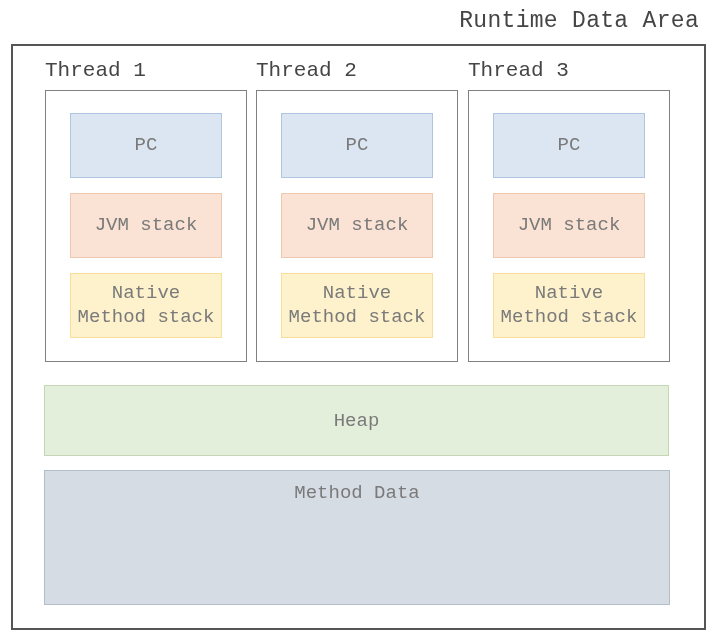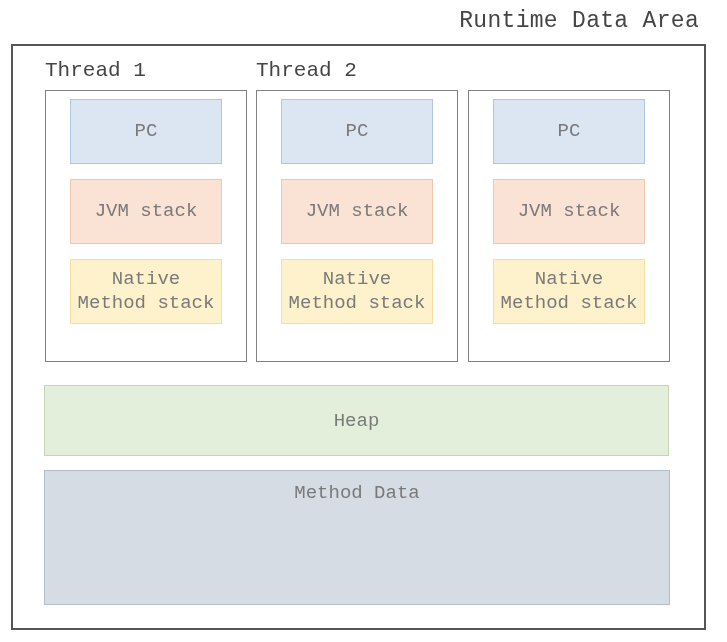--- a/index.html
+++ b/index.html
@@ -26,21 +26,21 @@
   .thread-label{
     position:absolute;top:58px;width:202px;height:26px;
     line-height:26px;text-align:left;
     font-size:21px;color:var(--heading-text,#454545);
   }
   .thread-box{
     position:absolute;top:90px;width:202px;height:272px;
     border:1.5px solid var(--thread-border,#808080);
     box-sizing:border-box;
     display:flex;flex-direction:column;align-items:center;
-    padding-top:8px;gap:15px;
+    padding-top:22px;gap:15px;
     background:#ffffff;
   }
   .t1{left:45px;} .t2{left:256px;} .t3{left:468px;}
   .block{
     width:152px;height:65px;
     box-sizing:border-box;
     display:flex;align-items:center;justify-content:center;
     font-size:19px;line-height:1.25;
     color:var(--label-text,#7a7a7a);
     text-align:center;white-space:pre-line;
@@ -80,20 +80,21 @@
 <body>
 
 <div class="canvas">
 
   <div class="diagram-title">Runtime Data Area</div>
 
   <div class="outer-box"></div>
 
   <div class="thread-label t1">Thread 1</div>
   <div class="thread-label t2">Thread 2</div>
+  <div class="thread-label t3">Thread 3</div>
 
   <div class="thread-box t1">
     <div class="block pc">PC</div>
     <div class="block jvm">JVM stack</div>
     <div class="block native">Native
 Method stack</div>
   </div>
 
   <div class="thread-box t2">
     <div class="block pc">PC</div>

